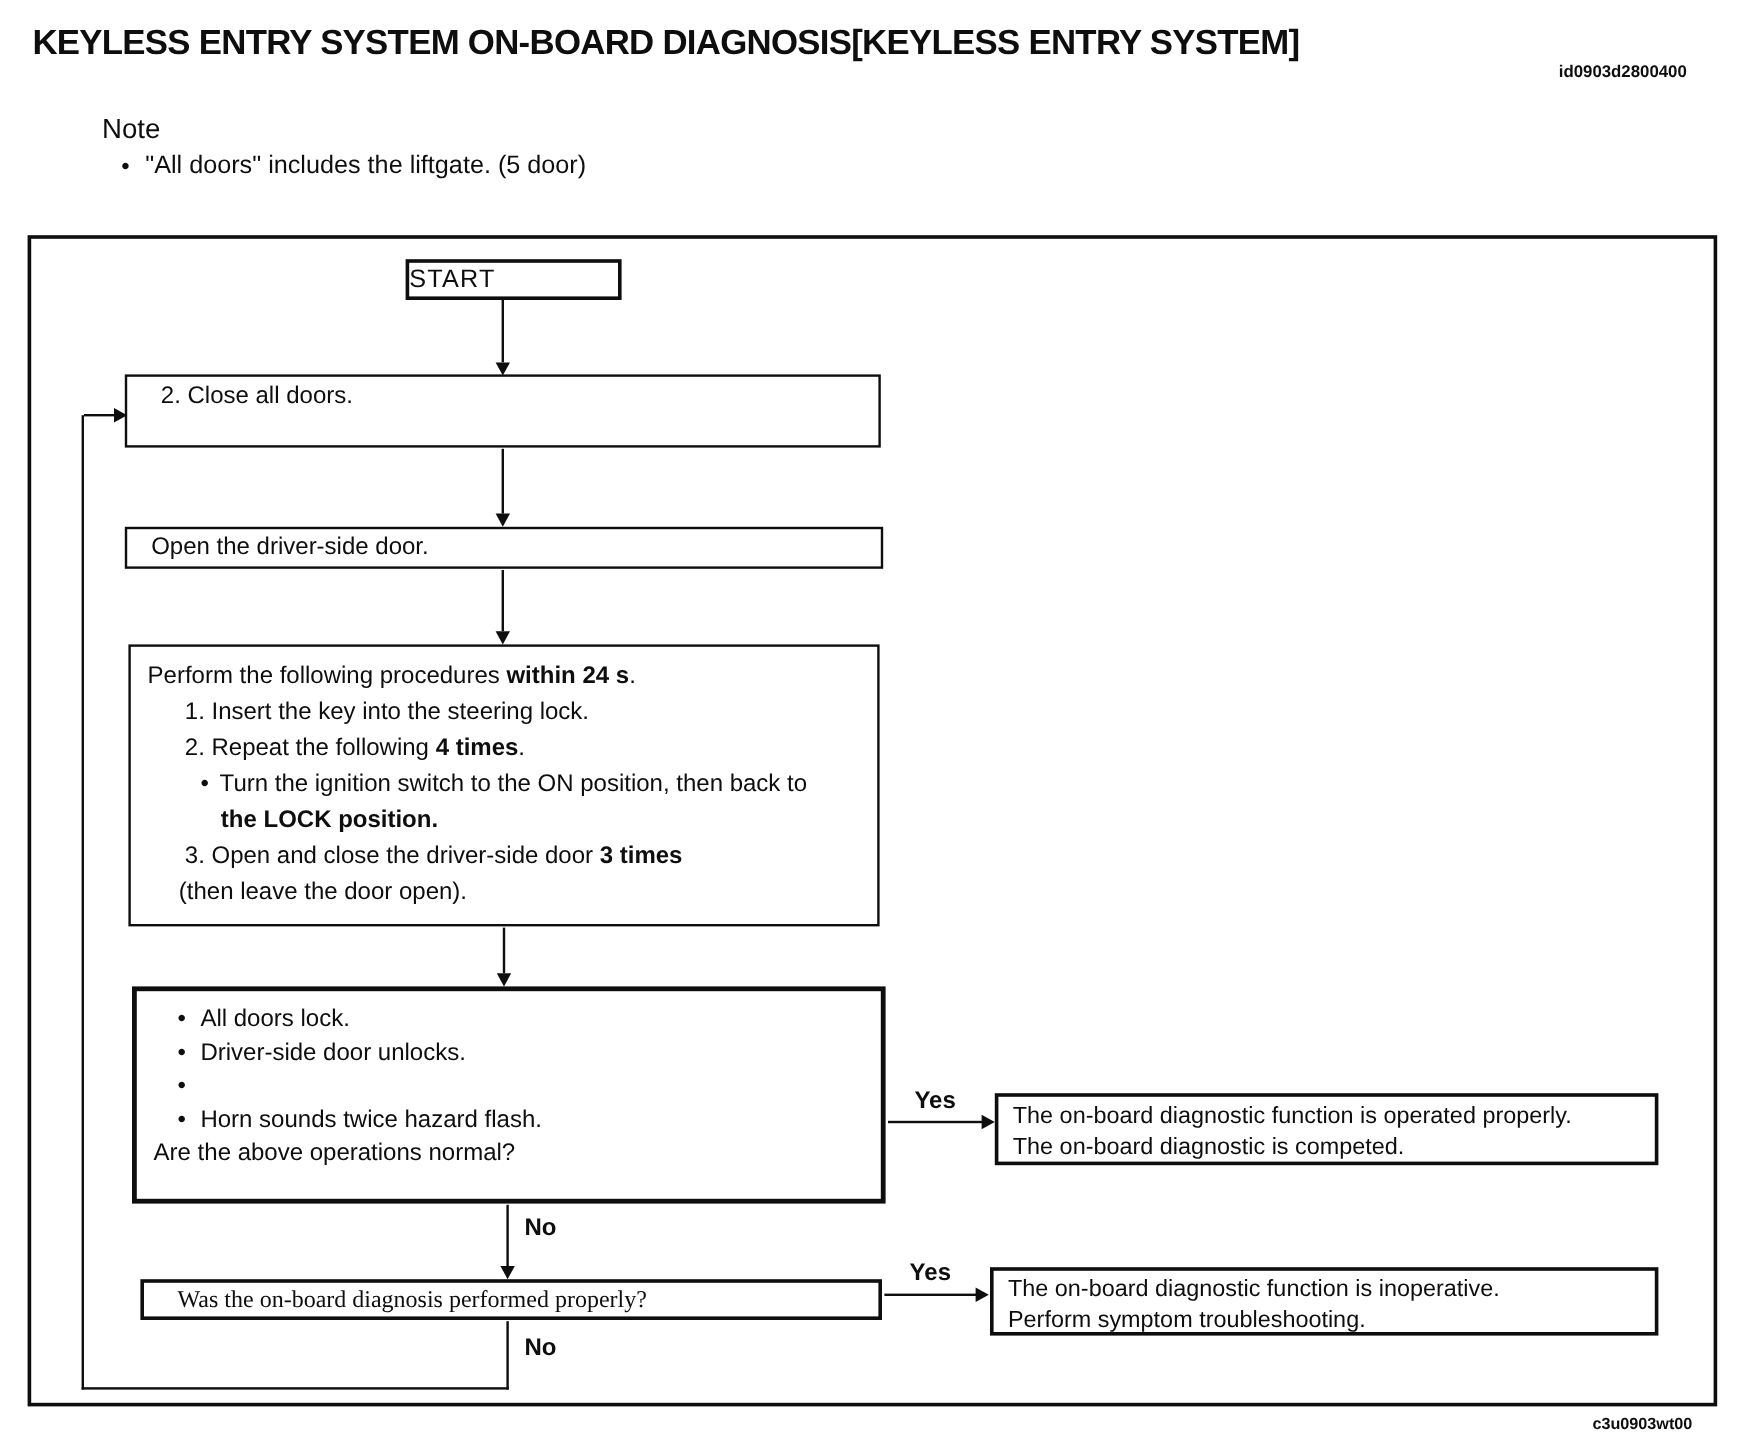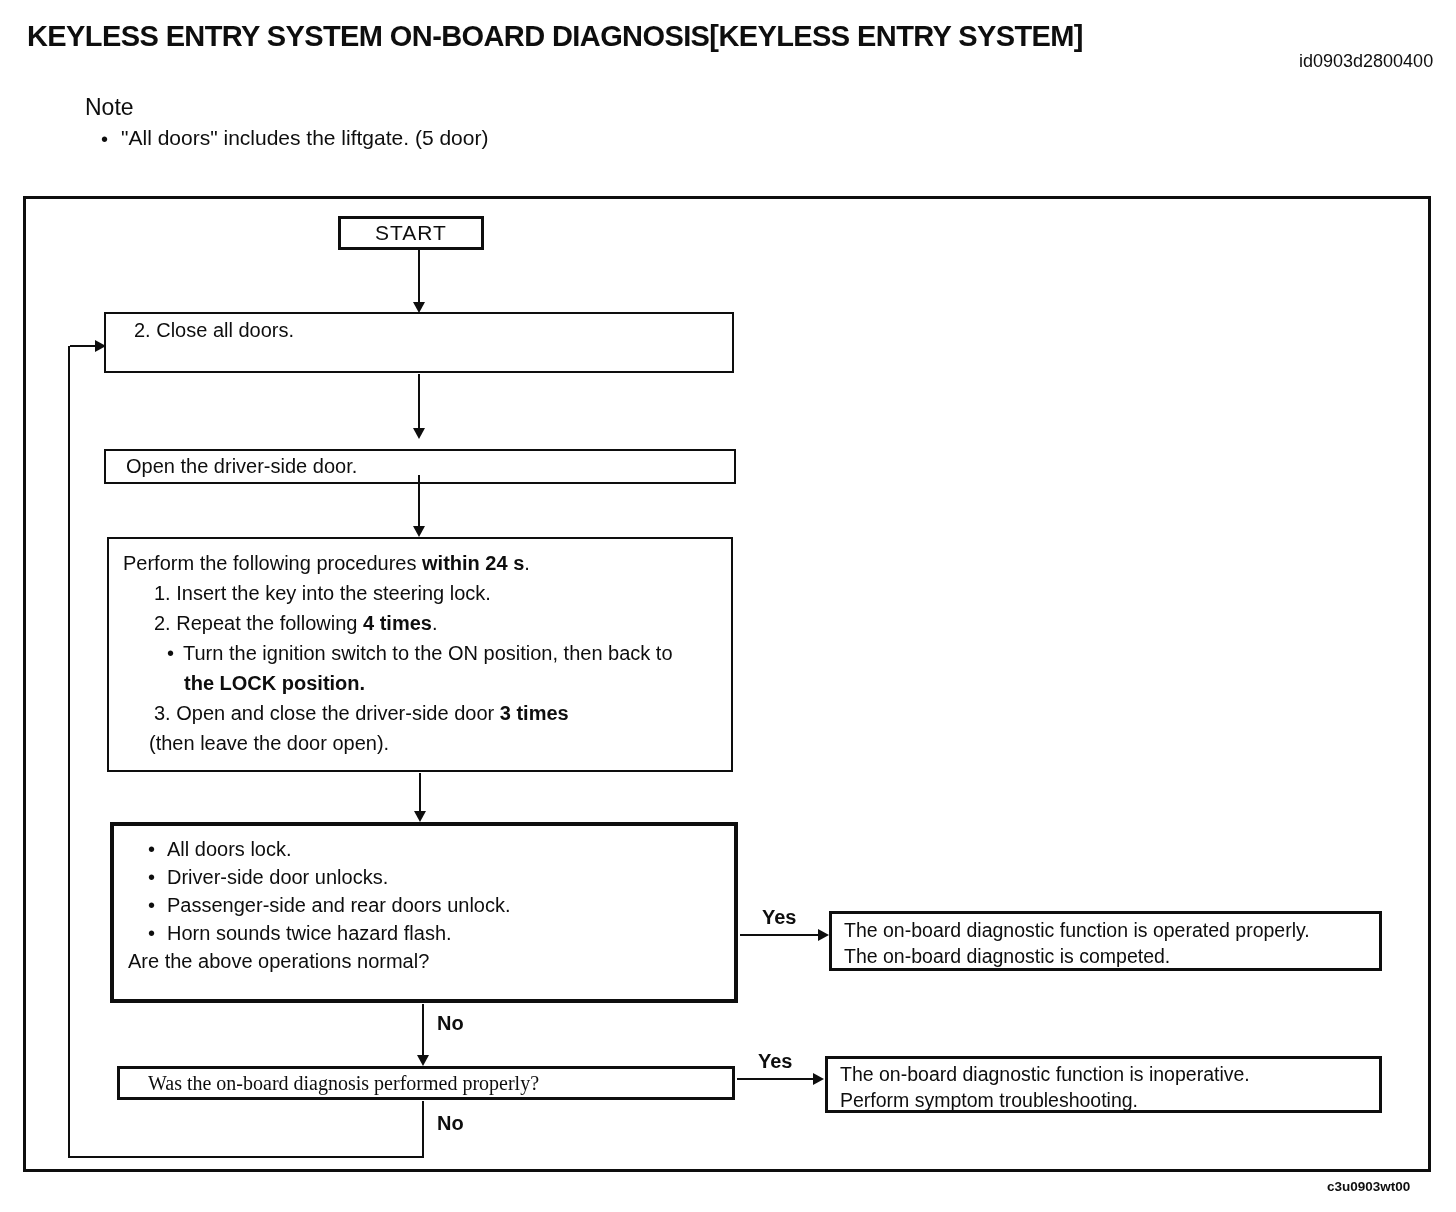--- a/index.html
+++ b/index.html
@@ -7,34 +7,34 @@
   html,body { background:#fff; }
   body {
     width:1456px; height:1212px; position:relative; overflow:hidden;
     font-family:"Liberation Sans", sans-serif; color:var(--ink);
     background:var(--paper);
   }
   .abs { position:absolute; }
 
   
   #title { left:27px; top:20px; font-size:29px; font-weight:bold; letter-spacing:-0.6px; white-space:nowrap; }
-  #doc-id { left:1299px; top:51px; font-size:18px; font-weight:400; }
+  #doc-id { left:1299px; top:51px; font-size:14px; font-weight:700; }
   #note-head { left:85px; top:94px; font-size:23px; font-weight:normal; }
   #note-row { left:101px; top:126px; font-size:21px; display:flex; gap:13px; }
   #note-row .blt { font-size:20px; line-height:26px; }
 
   
   #frame { left:23px; top:196px; width:1408px; height:976px; border:3px solid var(--ink); }
 
   
   .node { border:2px solid var(--ink); background:var(--paper); font-size:20px; }
-  #start-box { left:338px; top:216px; width:146px; height:34px; border-width:3px;
-               text-align:center; line-height:28px; font-size:21px; letter-spacing:1px; }
+  #start-box { left:338px; top:216px; width:180px; height:34px; border-width:3px;
+               line-height:28px; font-size:21px; letter-spacing:1px; }
   #box1 { left:104px; top:312px; width:630px; height:61px; padding:3px 0 0 28px; line-height:27px; }
-  #box2 { left:104px; top:439px; width:632px; height:35px; padding-left:20px; line-height:30px;margin-top:10px; }
+  #box2 { left:104px; top:439px; width:632px; height:35px; padding-left:20px; line-height:30px; }
   #box3 { left:107px; top:537px; width:626px; height:235px; padding:9px 0 0 0; line-height:30px; }
   #box3 .l-intro { margin-left:14px; }
   #box3 .l-num   { margin-left:45px; }
   #box3 .l-sub   { margin-left:58px; display:flex; gap:9px; }
   #box3 .l-sub2  { margin-left:75px;font-weight:bold; }
   #box3 .l-cont  { margin-left:40px; }
   #box4 { left:110px; top:822px; width:628px; height:181px; border-width:4px; padding:9px 0 0 0; line-height:28px; }
   #box4 .l-intro, #box4 .l-q { margin-left:14px; }
   #box4 .l-b { margin-left:34px; display:flex; gap:12px; }
   #box5 { left:117px; top:1066px; width:618px; height:34px; border-width:3px; padding-left:28px; line-height:29px;font-family:Liberation Serif, serif; }
@@ -113,21 +113,20 @@
   <div class="l-b">
     <span>•</span>
     <span>All doors lock.</span>
   </div>
   <div class="l-b">
     <span>•</span>
     <span>Driver-side door unlocks.</span>
   </div>
   <div class="l-b">
     <span>•</span>
-    <span>Passenger-side and rear doors unlock.</span>
   </div>
   <div class="l-b">
     <span>•</span>
     <span>Horn sounds twice hazard flash.</span>
   </div>
   <div class="l-q">Are the above operations normal?</div>
 </div>
 
 <div class="abs node" id="box5">
   <div>Was the on-board diagnosis performed properly?</div>

